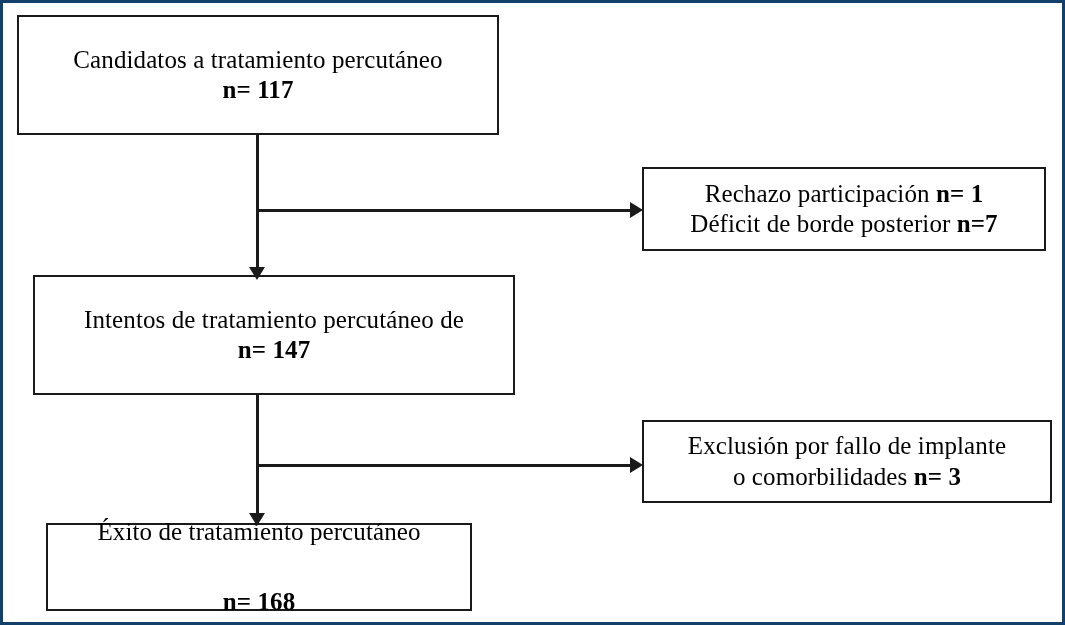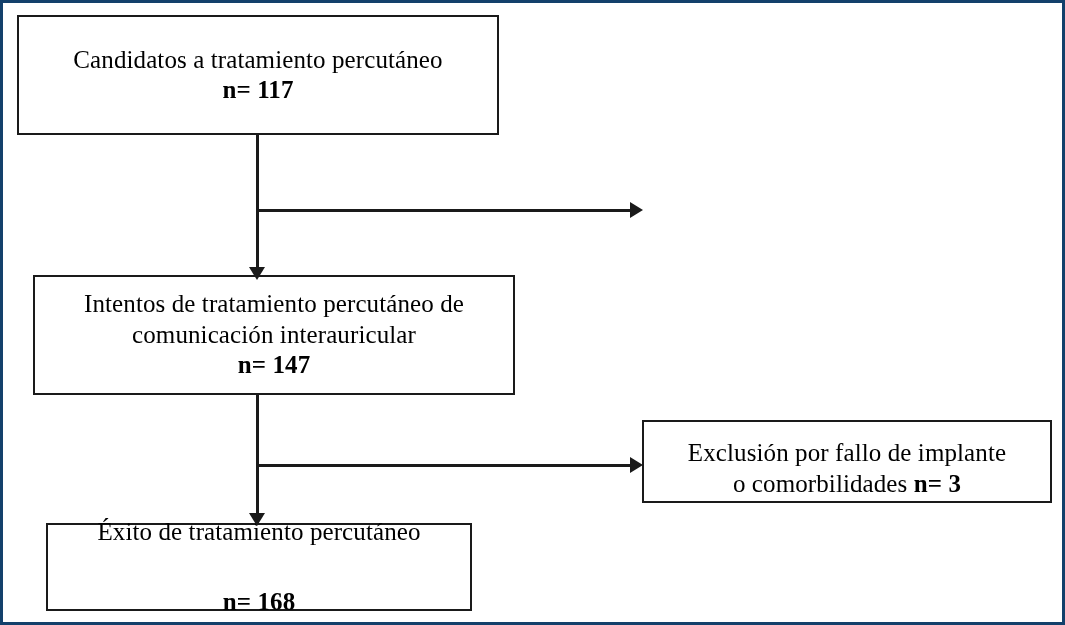--- a/index.html
+++ b/index.html
@@ -39,21 +39,21 @@
   }
   .flow-box b, .flow-box .n {
     font-weight: bold;
   }
 
   
   #box-candidates   { left: 14px;  top: 12px;  width: 482px; height: 120px; }
   #box-attempts     { left: 30px;  top: 272px; width: 482px; height: 120px; }
   #box-success      { left: 43px;  top: 520px; width: 426px; height: 88px; gap: 39px;  }
   #box-excluded-top { left: 639px; top: 164px; width: 404px; height: 84px;  }
-  #box-excluded-bot { left: 639px; top: 417px; width: 410px; height: 83px; justify-content: flex-end;  }
+  #box-excluded-bot { left: 639px; top: 417px; width: 410px; height: 83px;  }
 
   
   .conn {
     position: absolute;
     background: #1a1a1a;
   }
   .conn-v { width: 3px; }
   .conn-h { height: 3px; }
 
   
@@ -91,29 +91,32 @@
 
 <div id="canvas">
 
   <div class="flow-box" id="box-candidates">
     <span class="line">Candidatos a tratamiento percutáneo</span>
     <span class="line n">n= 117</span>
   </div>
 
   <div class="flow-box" id="box-attempts">
     <span class="line">Intentos de tratamiento percutáneo de</span>
-    <span class="line">comunicación interauricular</span>
     <span class="line n">n= 147</span>
   </div>
 
   <div class="flow-box" id="box-success">
     <span class="line">Éxito de tratamiento percutáneo</span>
     <span class="line n">n= 168</span>
   </div>
 
+  <div class="flow-box" id="box-excluded-top">
+    <span class="line"><span>Rechazo participación </span><b>n= 1</b></span>
+    <span class="line"><span>Déficit de borde posterior </span><b>n=7</b></span>
+  </div>
 
   <div class="flow-box" id="box-excluded-bot">
     <span class="line">Exclusión por fallo de implante</span>
     <span class="line"><span>o comorbilidades </span><b>n= 3</b></span>
   </div>
 
   <div class="conn conn-v" id="stem-1"></div>
   <div class="conn conn-h" id="branch-1"></div>
   <div class="conn conn-v" id="stem-2"></div>
   <div class="conn conn-h" id="branch-2"></div>

